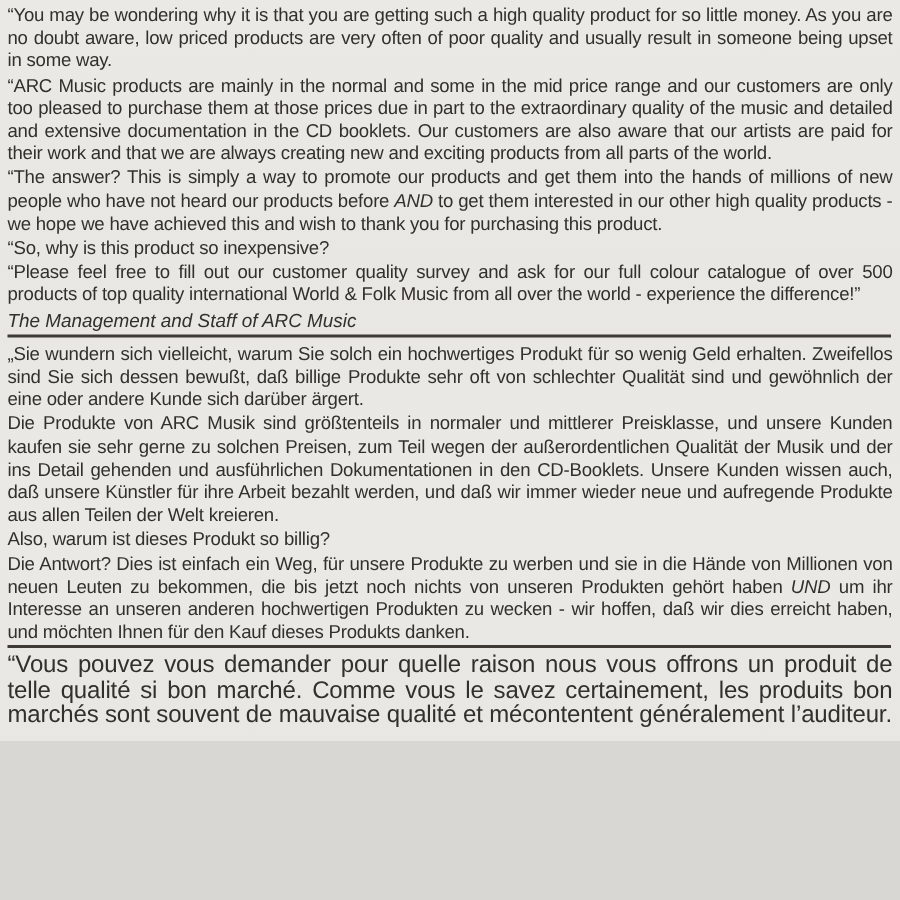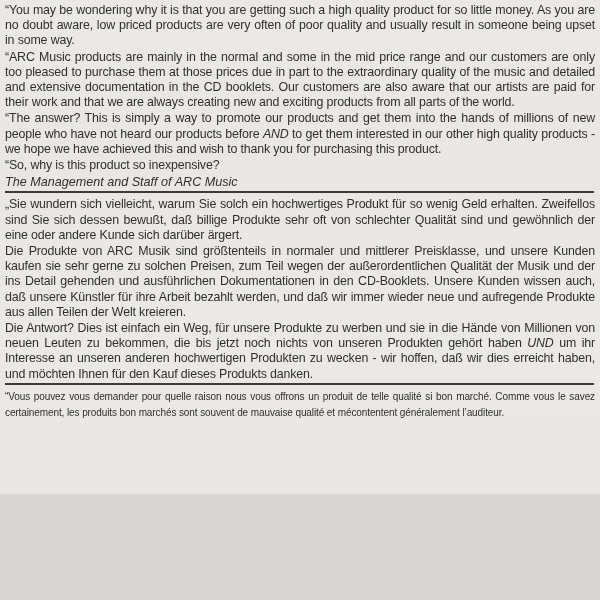--- a/index.html
+++ b/index.html
@@ -31,47 +31,49 @@
     font-size: 12.6px !important;
     margin: 2px 0 1px 0 !important;
     letter-spacing: 0 !important;
   }
   .rule {
     border: 0;
     border-top: 2px solid #3e3b36;
     margin: 1px 1px 4px 0;
   }
   .fr p {
-    font-size: 10px;
+    font-size: 16px;
     line-height: 16.4px;
     letter-spacing: -0.1px;
   }
   .emph {
     font-style: italic;
     font-weight: normal;
   }
 </style>
 </head>
 <body>
 
 <div class="page">
 
   <section class="lang-section en">
     <p>“You may be wondering why it is that you are getting such a high quality product for so little money. As you are no doubt aware, low priced products are very often of poor quality and usually result in someone being upset in some way.</p>
     <p>“ARC Music products are mainly in the normal and some in the mid price range and our customers are only too pleased to purchase them at those prices due in part to the extraordinary quality of the music and detailed and extensive documentation in the CD booklets. Our customers are also aware that our artists are paid for their work and that we are always creating new and exciting products from all parts of the world.</p>
     <p><span>“The answer? This is simply a way to promote our products and get them into the hands of millions of new people who have not heard our products before </span><em class="emph">AND</em><span> to get them interested in our other high quality products - we hope we have achieved this and wish to thank you for purchasing this product.</span></p>
     <p>“So, why is this product so inexpensive?</p>
+    <p>“Please feel free to fill out our customer quality survey and ask for our full colour catalogue of over 500 products of top quality international World &amp; Folk Music from all over the world - experience the difference!”</p>
     <p class="sig">The Management and Staff of ARC Music</p>
   </section>
 
   <hr class="rule">
 
   <section class="lang-section de">
     <p>„Sie wundern sich vielleicht, warum Sie solch ein hochwertiges Produkt für so wenig Geld erhalten. Zweifellos sind Sie sich dessen bewußt, daß billige Produkte sehr oft von schlechter Qualität sind und gewöhnlich der eine oder andere Kunde sich darüber ärgert.</p>
     <p>Die Produkte von ARC Musik sind größtenteils in normaler und mittlerer Preisklasse, und unsere Kunden kaufen sie sehr gerne zu solchen Preisen, zum Teil wegen der außerordentlichen Qualität der Musik und der ins Detail gehenden und ausführlichen Dokumentationen in den CD-Booklets. Unsere Kunden wissen auch, daß unsere Künstler für ihre Arbeit bezahlt werden, und daß wir immer wieder neue und aufregende Produkte aus allen Teilen der Welt kreieren.</p>
+    <p>Also, warum ist dieses Produkt so billig?</p>
     <p><span>Die Antwort? Dies ist einfach ein Weg, für unsere Produkte zu werben und sie in die Hände von Millionen von neuen Leuten zu bekommen, die bis jetzt noch nichts von unseren Produkten gehört haben </span><em class="emph">UND</em><span> um ihr Interesse an unseren anderen hochwertigen Produkten zu wecken - wir hoffen, daß wir dies erreicht haben, und möchten Ihnen für den Kauf dieses Produkts danken.</span></p>
   </section>
 
   <hr class="rule">
 
   <section class="lang-section fr">
     <p>“Vous pouvez vous demander pour quelle raison nous vous offrons un produit de telle qualité si bon marché. Comme vous le savez certainement, les produits bon marchés sont souvent de mauvaise qualité et mécontentent généralement l’auditeur.</p>
   </section>
 
 </div>

